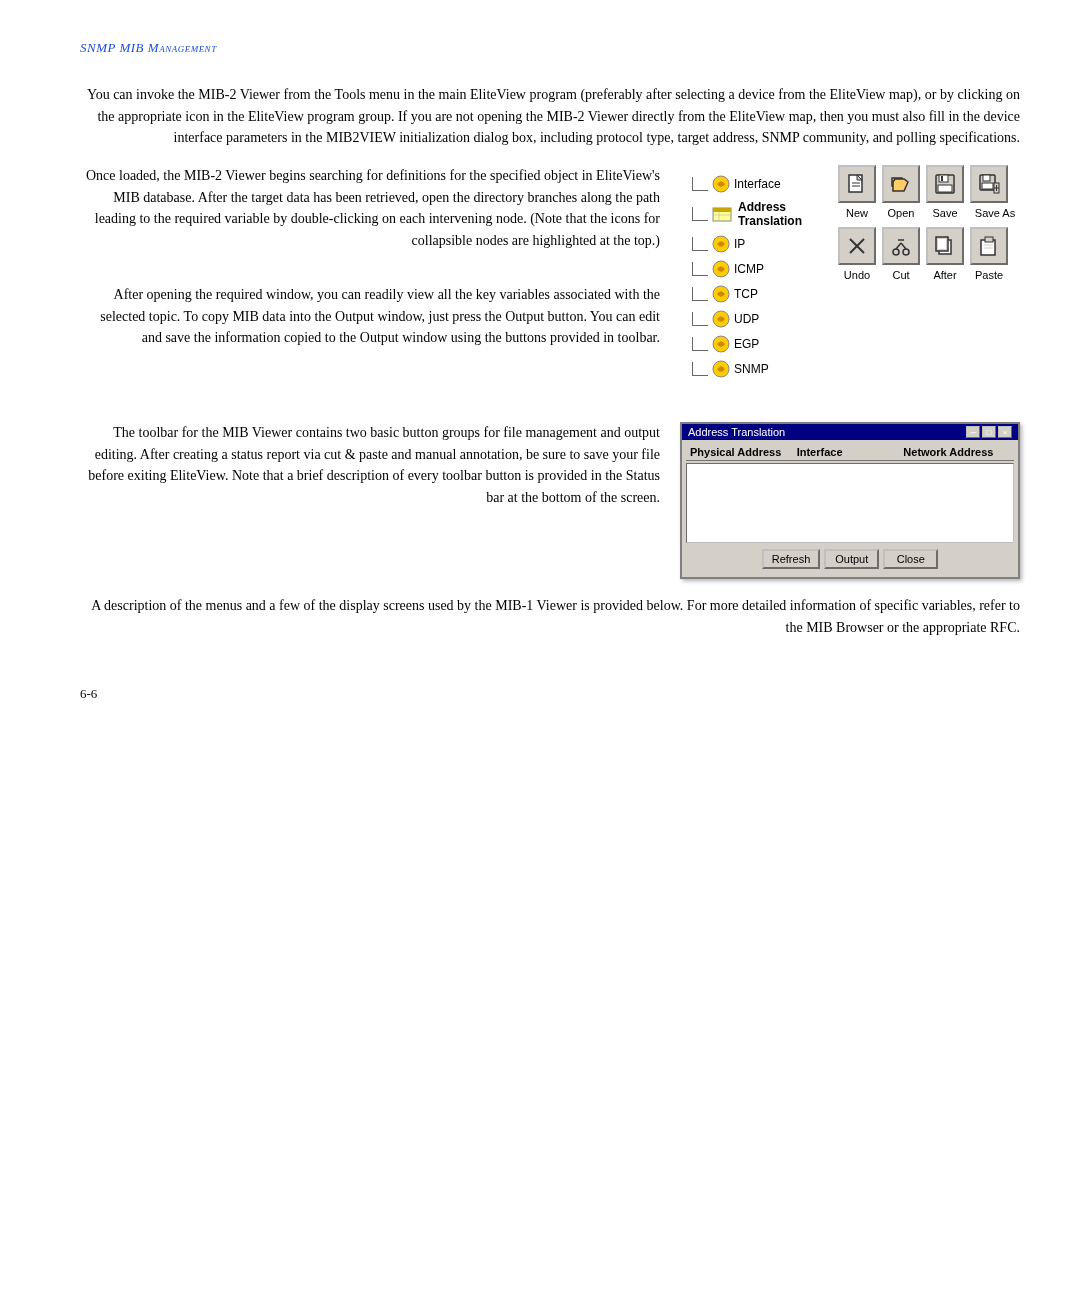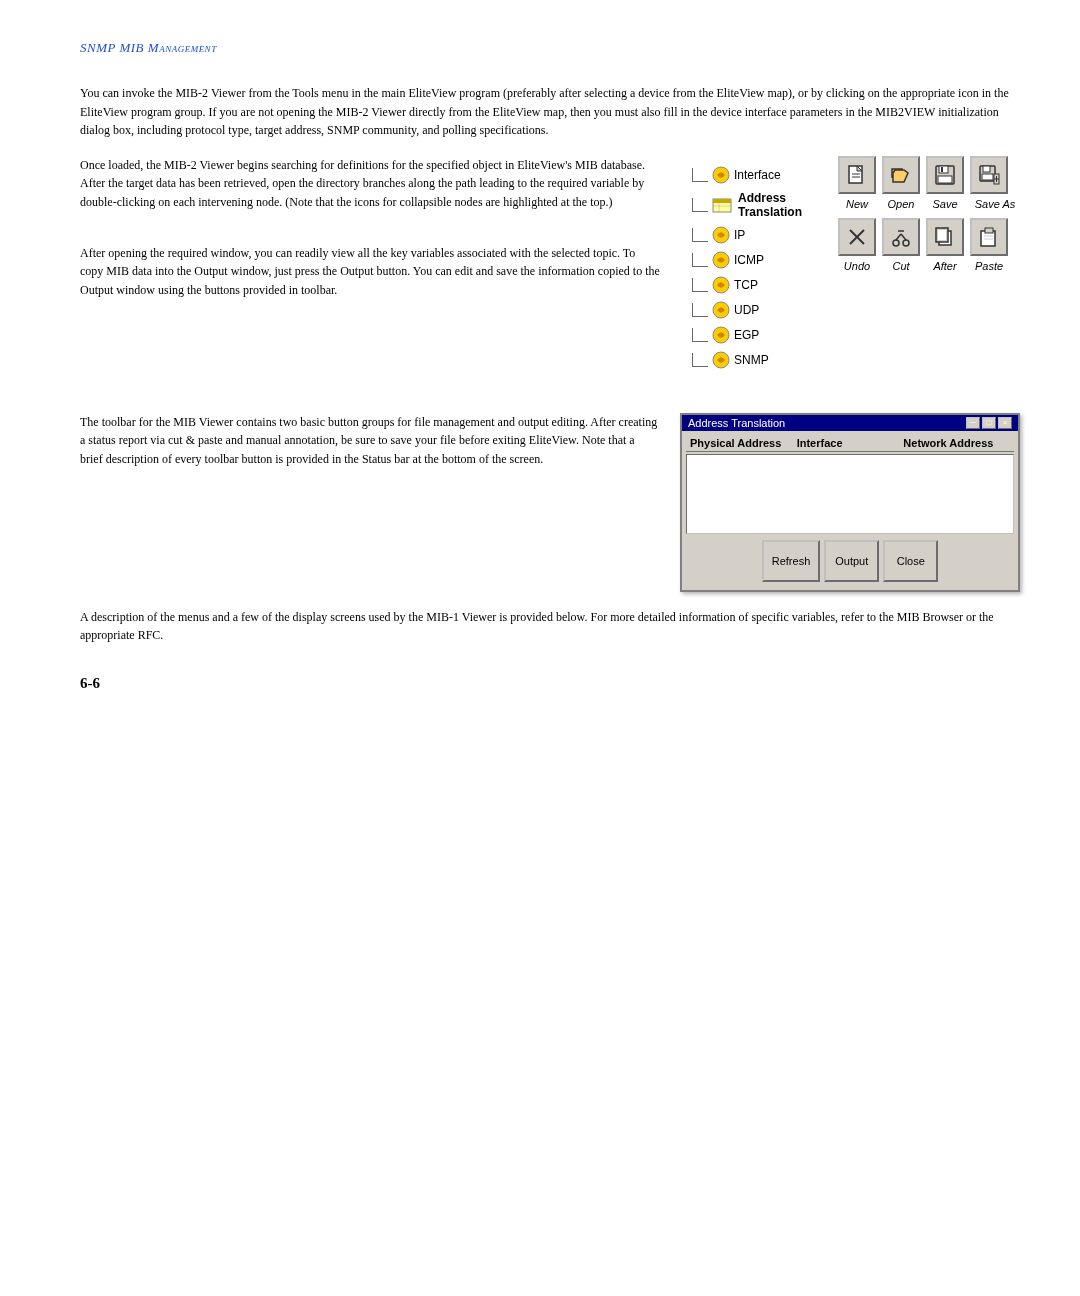--- a/index.html
+++ b/index.html
@@ -20,21 +20,22 @@
       font-style: italic;
       font-size: 13px;
       letter-spacing: 0.5px;
       margin-bottom: 28px;
       color: #1d4ed8;
     }
 
     .paragraph {
       line-height: 1.55;
       margin-bottom: 16px;
-      font-size: 12px;
+      font-size: 14px;
+      text-align: right;
     }
 
     .two-column {
       display: flex;
       gap: 20px;
       margin-bottom: 16px;
     }
 
     .text-col {
       flex: 1;
@@ -100,21 +101,20 @@
       width: 22px;
       height: 22px;
     }
 
     .toolbar-labels {
       display: flex;
       gap: 6px;
       font-size: 11px;
       font-family: Arial, sans-serif;
       margin-bottom: 4px;
-      font-style: italic;
     }
 
     .toolbar-label {
       width: 38px;
       text-align: center;
       font-size: 11px;
     }
 
     
     .addr-dialog {
@@ -180,29 +180,28 @@
       gap: 4px;
       justify-content: center;
       padding: 4px;
     }
 
     .addr-btn {
       border: 2px outset #c0c0c0;
       background: #d4d0c8;
       font-size: 11px;
       font-family: Arial, sans-serif;
-      padding: 13px 8px;
+      padding: 2px 8px;
       cursor: pointer;
       min-width: 55px;
     }
 
     .page-number {
-      margin-top: 30px;
-      font-size: 15px;
-      font-weight: bold;
+      margin-top: 48px;
+      font-size: 13px;
     }
 
     .item-row {
       display: flex;
       align-items: center;
       margin: 2px 0;
       font-size: 12px;
       font-family: Arial, sans-serif;
     }
   </style>

